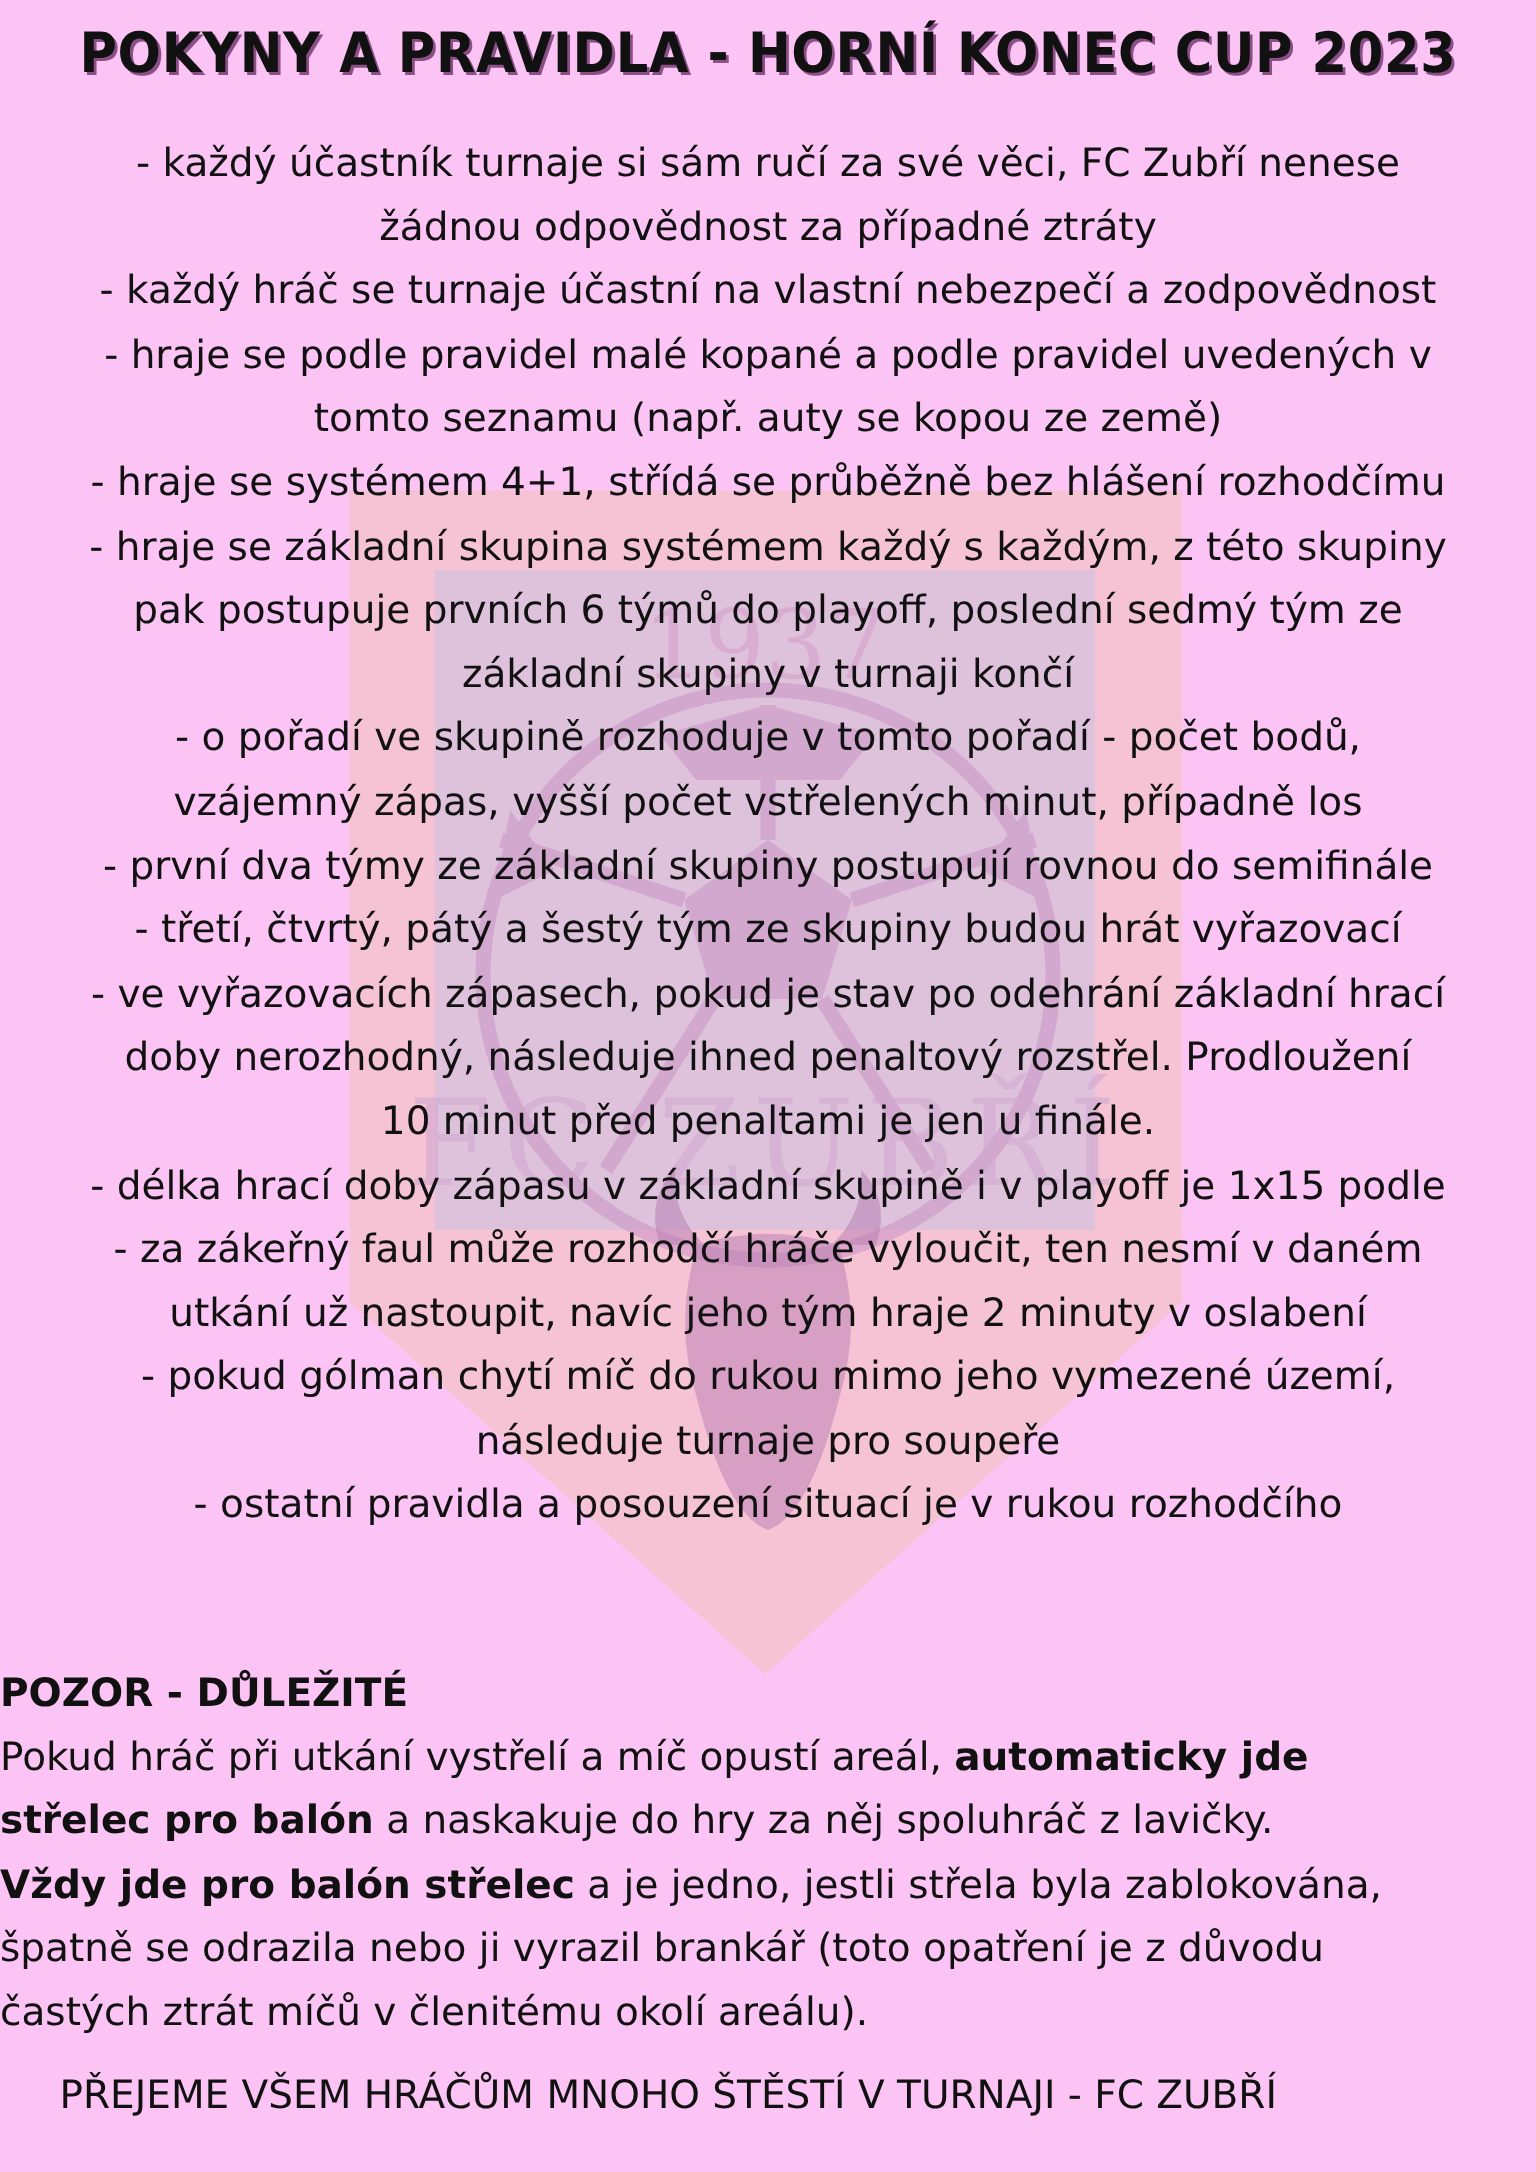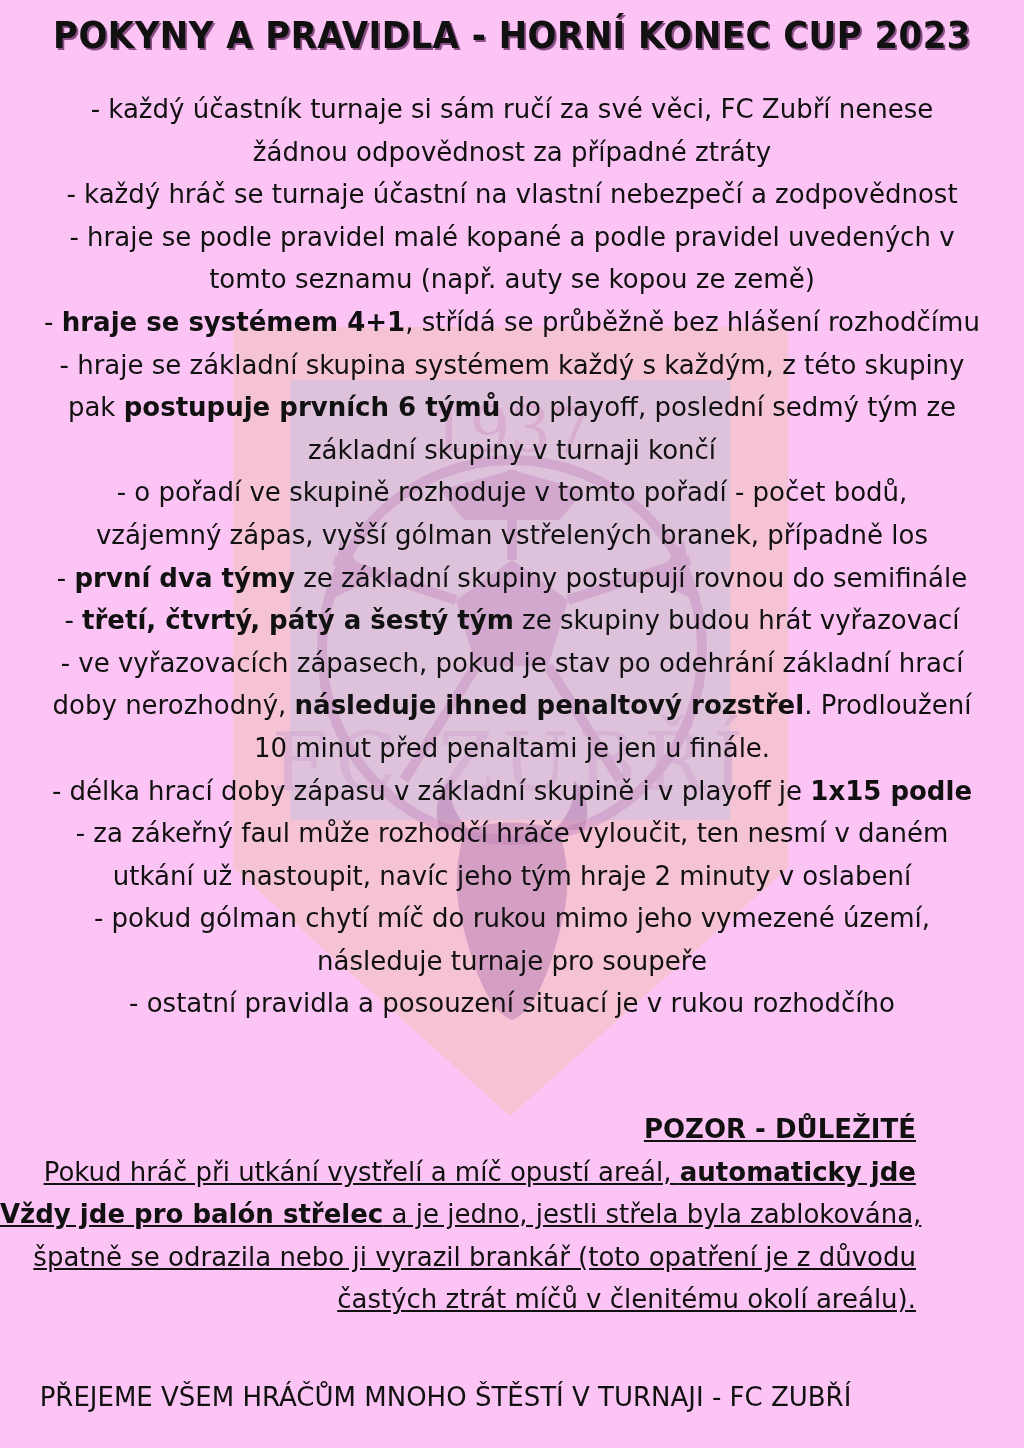--- a/index.html
+++ b/index.html
@@ -48,32 +48,31 @@
     width: 1024px;
     text-align: center;
     font-size: 26px;
     line-height: 42.6px;
     z-index: 2;
   }
   .rules p {
     margin: 0;
   }
   .rules b {
-    font-weight: bold;
+    font-weight: normal;
   }
   .important {
     position: absolute;
     left: 0;
     top: 1108px;
     width: 916px;
-    text-align: right;
+    text-align: left;
     font-size: 26px;
     line-height: 42.6px;
     z-index: 2;
-    text-decoration: underline;
   }
   .important p {
     margin: 0;
   }
   .important .heading {
     font-weight: bold;
   }
   .farewell {
     position: absolute;
     left: 0;
@@ -132,21 +131,21 @@
     <div>
       <p class="nowrap"><span>- </span><b>hraje se systémem 4+1</b><span>, střídá se průběžně bez hlášení rozhodčímu</span></p>
     </div>
     <div>
       <p class="nowrap"><span>- hraje se základní skupina systémem každý s každým, z této skupiny</span></p>
       <p class="nowrap"><span>pak </span><b>postupuje prvních 6 týmů</b><span> do playoff, poslední sedmý tým ze</span></p>
       <p class="nowrap"><span>základní skupiny v turnaji končí</span></p>
     </div>
     <div>
       <p class="nowrap"><span>- o pořadí ve skupině rozhoduje v tomto pořadí - počet bodů,</span></p>
-      <p class="nowrap"><span>vzájemný zápas, vyšší gólman vstřelených branek, případně los</span></p>
+      <p class="nowrap"><span>vzájemný zápas, vyšší počet vstřelených minut, případně los</span></p>
     </div>
     <div>
       <p class="nowrap"><span>- </span><b>první dva týmy</b><span> ze základní skupiny postupují rovnou do semifinále</span></p>
     </div>
     <div>
       <p class="nowrap"><span>- </span><b>třetí, čtvrtý, pátý a šestý tým</b><span> ze skupiny budou hrát vyřazovací</span></p>
     </div>
     <div>
       <p class="nowrap"><span>- ve vyřazovacích zápasech, pokud je stav po odehrání základní hrací</span></p>
       <p class="nowrap"><span>doby nerozhodný, </span><b>následuje ihned penaltový rozstřel</b><span>. Prodloužení</span></p>
@@ -165,19 +164,20 @@
     </div>
     <div>
       <p class="nowrap"><span>- ostatní pravidla a posouzení situací je v rukou rozhodčího</span></p>
     </div>
   </div>
 
 <div class="important">
   <p class="heading">POZOR - DŮLEŽITÉ</p>
   <div id="important-lines">
       <p class="nowrap"><span>Pokud hráč při utkání vystřelí a míč opustí areál, </span><b>automaticky jde</b></p>
+      <p class="nowrap"><b>střelec pro balón</b><span> a naskakuje do hry za něj spoluhráč z lavičky.</span></p>
       <p class="nowrap"><b>Vždy jde pro balón střelec</b><span> a je jedno, jestli střela byla zablokována,</span></p>
       <p class="nowrap"><span>špatně se odrazila nebo ji vyrazil brankář (toto opatření je z důvodu</span></p>
       <p class="nowrap"><span>častých ztrát míčů v členitému okolí areálu).</span></p>
     </div>
 </div>
 
 <div class="farewell">PŘEJEME VŠEM HRÁČŮM MNOHO ŠTĚSTÍ V TURNAJI - FC ZUBŘÍ</div>
 
 </body></html>

